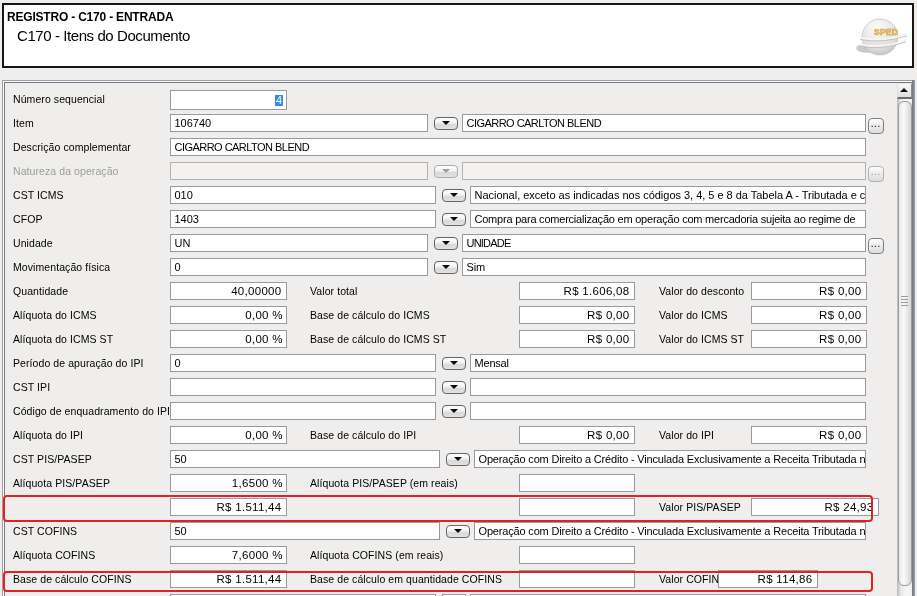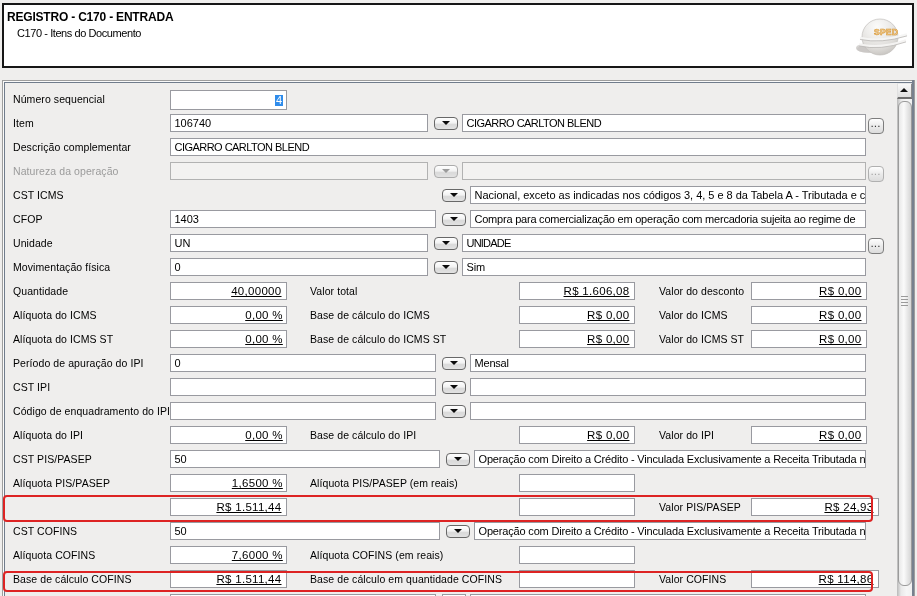--- a/index.html
+++ b/index.html
@@ -1,29 +1,29 @@
 <!DOCTYPE html>
 <html><head><meta charset="utf-8">
 <style>
 * { margin:0; padding:0; box-sizing:border-box; }
 html,body { width:917px; height:596px; overflow:hidden; }
 body { background:#efeeed; font-family:"Liberation Sans",sans-serif; position:relative; }
 .ab { position:absolute; }
 .hdr { left:2px; top:3px; width:912px; height:65px; background:#fff; border:2px solid #161616; }
 .t1 { left:7px; top:9.5px; font-size:12px; font-weight:bold; letter-spacing:-0.2px; color:#000; }
-.t2 { left:17px; top:27px; font-size:11px; letter-spacing:-0.42px; color:#000; }
+.t2 { left:17px; top:27px; font-size:15px; letter-spacing:-0.42px; color:#000; }
 .pnl0 { left:2px; top:80px; width:913px; height:520px; border:1px solid #9e9e9e; }
 .pnl1 { left:3px; top:81px; width:911px; height:519px; border:1px solid #fafafa; }
 .pnl2 { left:4px; top:82px; width:909px; height:518px; border:1px solid #707c8c; background:#efeeed; }
 .row { left:0; top:0; width:917px; height:18px; }
 .lb { font-size:10.5px; line-height:18px; white-space:nowrap; color:#000; letter-spacing:0.08px; }
 .lbdis { color:#9b9b9b; }
 .in { height:18px; background:#fff; border:1px solid #999aa0; line-height:16.8px; white-space:nowrap; overflow:hidden; color:#000; }
 .txt { font-size:11px; padding-left:3.5px; }
-.num { font-size:11.5px; letter-spacing:0.3px; text-align:right; padding-right:4.5px;text-decoration:underline; }
+.num { font-size:11.5px; letter-spacing:0.3px; text-align:right; padding-right:4.5px; }
 .dis { background:#f3f2f1; border-color:#b2b2b2; }
 .sel { position:absolute; right:3px; top:3.5px; width:8px; height:11.5px; background:#2f8ceb; color:#fff; font-size:11px; line-height:11.5px; text-align:center; }
 .dd { top:2.5px; width:24px; height:13.5px; border:1.5px solid #686868; border-radius:4px;
       background:linear-gradient(#ffffff,#f2f2f2 45%,#d9d9d9 60%,#e2e2e2); }
 .dd i { display:block; width:0; height:0; border-left:4.5px solid transparent; border-right:4.5px solid transparent; border-top:4.5px solid #0b0b0b; margin:3px auto 0; }
 .dd2 { border-color:#ababab; }
 .dd2 i { border-top-color:#9b9b9b; }
 .b3 { left:868px; top:4px; width:15.5px; height:15.5px; border:1px solid #7d7d7d; border-radius:4px;
       background:linear-gradient(#fefefe,#e9e9e9 55%,#dcdcdc); font-size:10px; line-height:10px; text-align:center; color:#111; letter-spacing:0.5px; }
 .b3d { border-color:#b0b0b0; color:#9a9a9a; }
@@ -94,20 +94,21 @@
     <div class="ab lb lbdis" style="left:13px">Natureza da operação</div>
     <div class="ab in txt dis" style="left:170px;width:258px"></div>
     <div class="ab dd dd2" style="left:434px">
       <i></i>
     </div>
     <div class="ab in txt dis" style="left:462px;width:404px;letter-spacing:-0.2px"></div>
     <div class="ab b3 b3d">...</div>
   </div>
 <div class="ab row" style="top:186px">
     <div class="ab lb" style="left:13px">CST ICMS</div>
+    <div class="ab in txt" style="left:170px;width:266px">010</div>
     <div class="ab dd" style="left:442px">
       <i></i>
     </div>
     <div class="ab in txt" style="left:470px;width:396px;letter-spacing:-0.02px">Nacional, exceto as indicadas nos códigos 3, 4, 5 e 8 da Tabela A - Tributada e c</div>
   </div>
 <div class="ab row" style="top:210px">
     <div class="ab lb" style="left:13px">CFOP</div>
     <div class="ab in txt" style="left:170px;width:266px">1403</div>
     <div class="ab dd" style="left:442px">
       <i></i>
@@ -220,21 +221,21 @@
     <div class="ab in num" style="left:170px;width:117px;padding-right:3.2px">7,6000 %</div>
     <div class="ab lb" style="left:310px">Alíquota COFINS (em reais)</div>
     <div class="ab in num" style="left:519px;width:116px"></div>
   </div>
 <div class="ab row" style="top:570px">
     <div class="ab lb" style="left:13px">Base de cálculo COFINS</div>
     <div class="ab in num" style="left:170px;width:117px">R$ 1.511,44</div>
     <div class="ab lb" style="left:310px">Base de cálculo em quantidade COFINS</div>
     <div class="ab in num" style="left:519px;width:116px"></div>
     <div class="ab lb" style="left:659px">Valor COFINS</div>
-    <div class="ab in num" style="left:751px;width:128px">R$ 114,86</div>
+    <div class="ab in num" style="left:718px;width:100px">R$ 114,86</div>
   </div>
 <div class="ab row" style="top:594px">
     <div class="ab in" style="left:170px;width:266px"></div>
     <div class="ab in" style="left:442px;width:24px"></div>
     <div class="ab in" style="left:470px;width:396px"></div>
   </div>
 <div class="ab red" style="left:3px;top:495px;width:870px;height:26.5px"></div>
 <div class="ab red" style="left:3px;top:570.5px;width:870px;height:21.5px"></div>
 
 </body></html>

